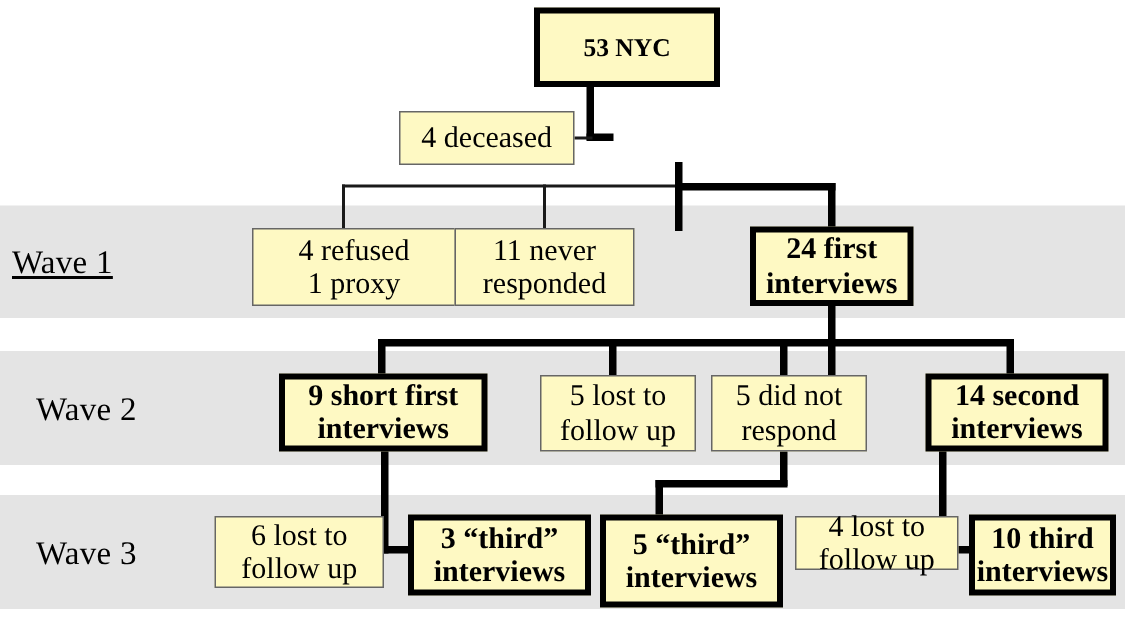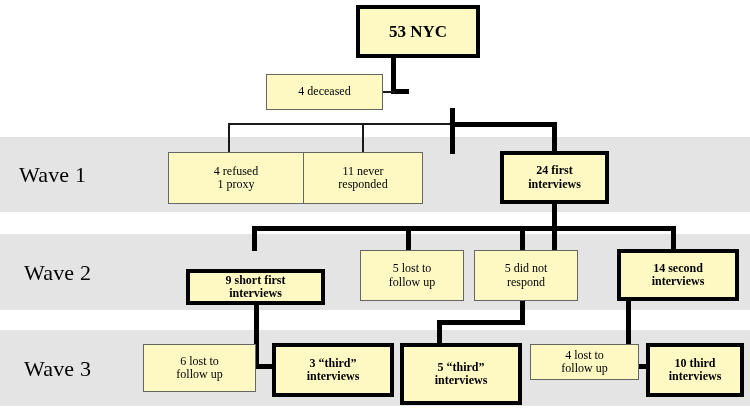--- a/index.html
+++ b/index.html
@@ -51,32 +51,32 @@
   .node .txt{display:block;width:100%;}
   .node.thin{
     border:1px solid #666;
     font-weight:400;
   }
   .node.thick{
     border:4px solid #000;
     font-weight:700;
   }
   .f17{font-size:17px;}
-  .f16{font-size:12px;}
+  .f16{font-size:20px;}
 </style>
 </head>
 <body>
 
 <div id="stage">
 
   <div class="band" style="top:137px;height:75px;"></div>
   <div class="band" style="top:234px;height:76px;"></div>
   <div class="band" style="top:330px;height:76px;"></div>
 
-  <div class="wave-label" style="left:19px;top:164px;">Wave 1</div>
+  <div class="wave-label" style="left:8px;top:164px;text-decoration:underline;">Wave 1</div>
   <div class="wave-label" style="left:24px;top:262px;">Wave 2</div>
   <div class="wave-label" style="left:24px;top:358px;">Wave 3</div>
 
   <div class="line" style="left:391px;top:56px;width:5px;height:37px;"></div>
   <div class="line" style="left:391px;top:89px;width:18px;height:5px;"></div>
 
   <div class="line thin" style="left:381px;top:91px;width:14px;height:2px;"></div>
 
   <div class="line" style="left:450px;top:108px;width:5px;height:46px;"></div>
 
@@ -130,21 +130,21 @@
     </span>
   </div>
 
   <div class="node thick f16" style="left:500px;top:151px;width:109px;height:53px;">
     <span class="txt">
       <span>24 first</span><br>
       <span>interviews</span>
     </span>
   </div>
 
-  <div class="node thick f16" style="left:186px;top:249px;width:139px;height:36px;margin-top:20px;">
+  <div class="node thick f16" style="left:186px;top:249px;width:139px;height:52px;">
     <span class="txt">
       <span>9 short first</span><br>
       <span>interviews</span>
     </span>
   </div>
 
   <div class="node thin f16" style="left:360px;top:250px;width:104px;height:51px;align-items:center;">
     <span class="txt">
       <span>5 lost to</span><br>
       <span>follow up</span>

